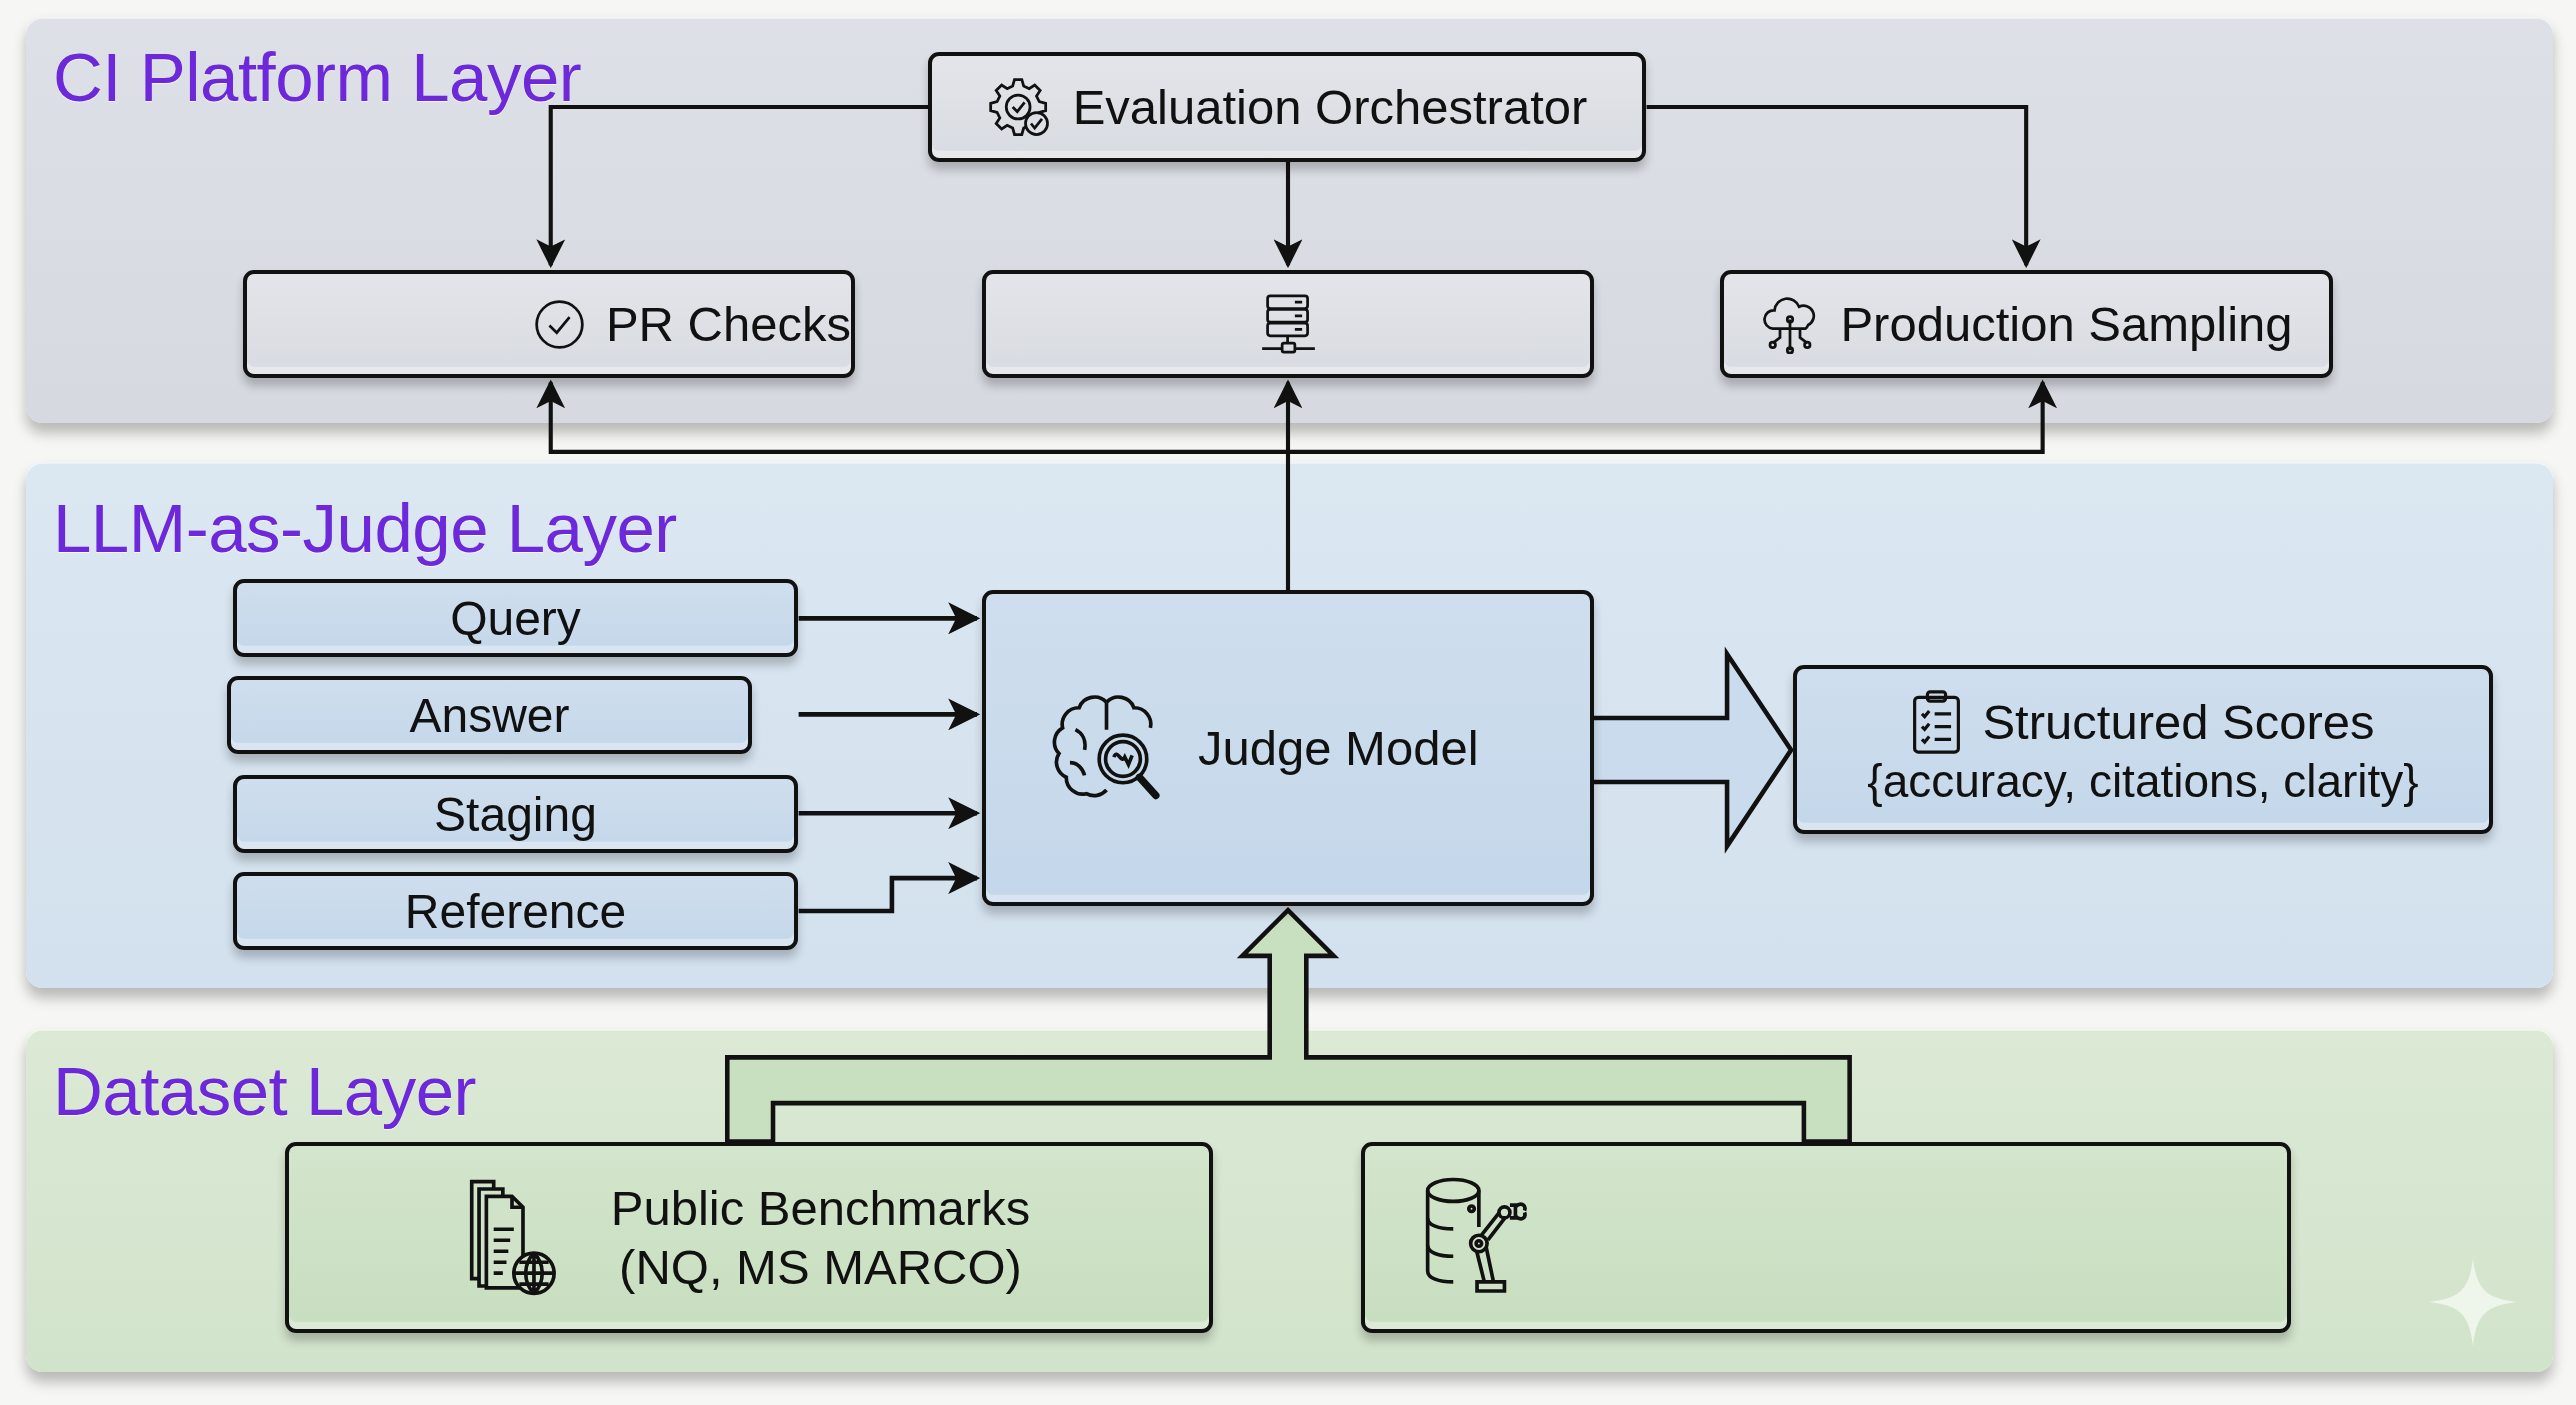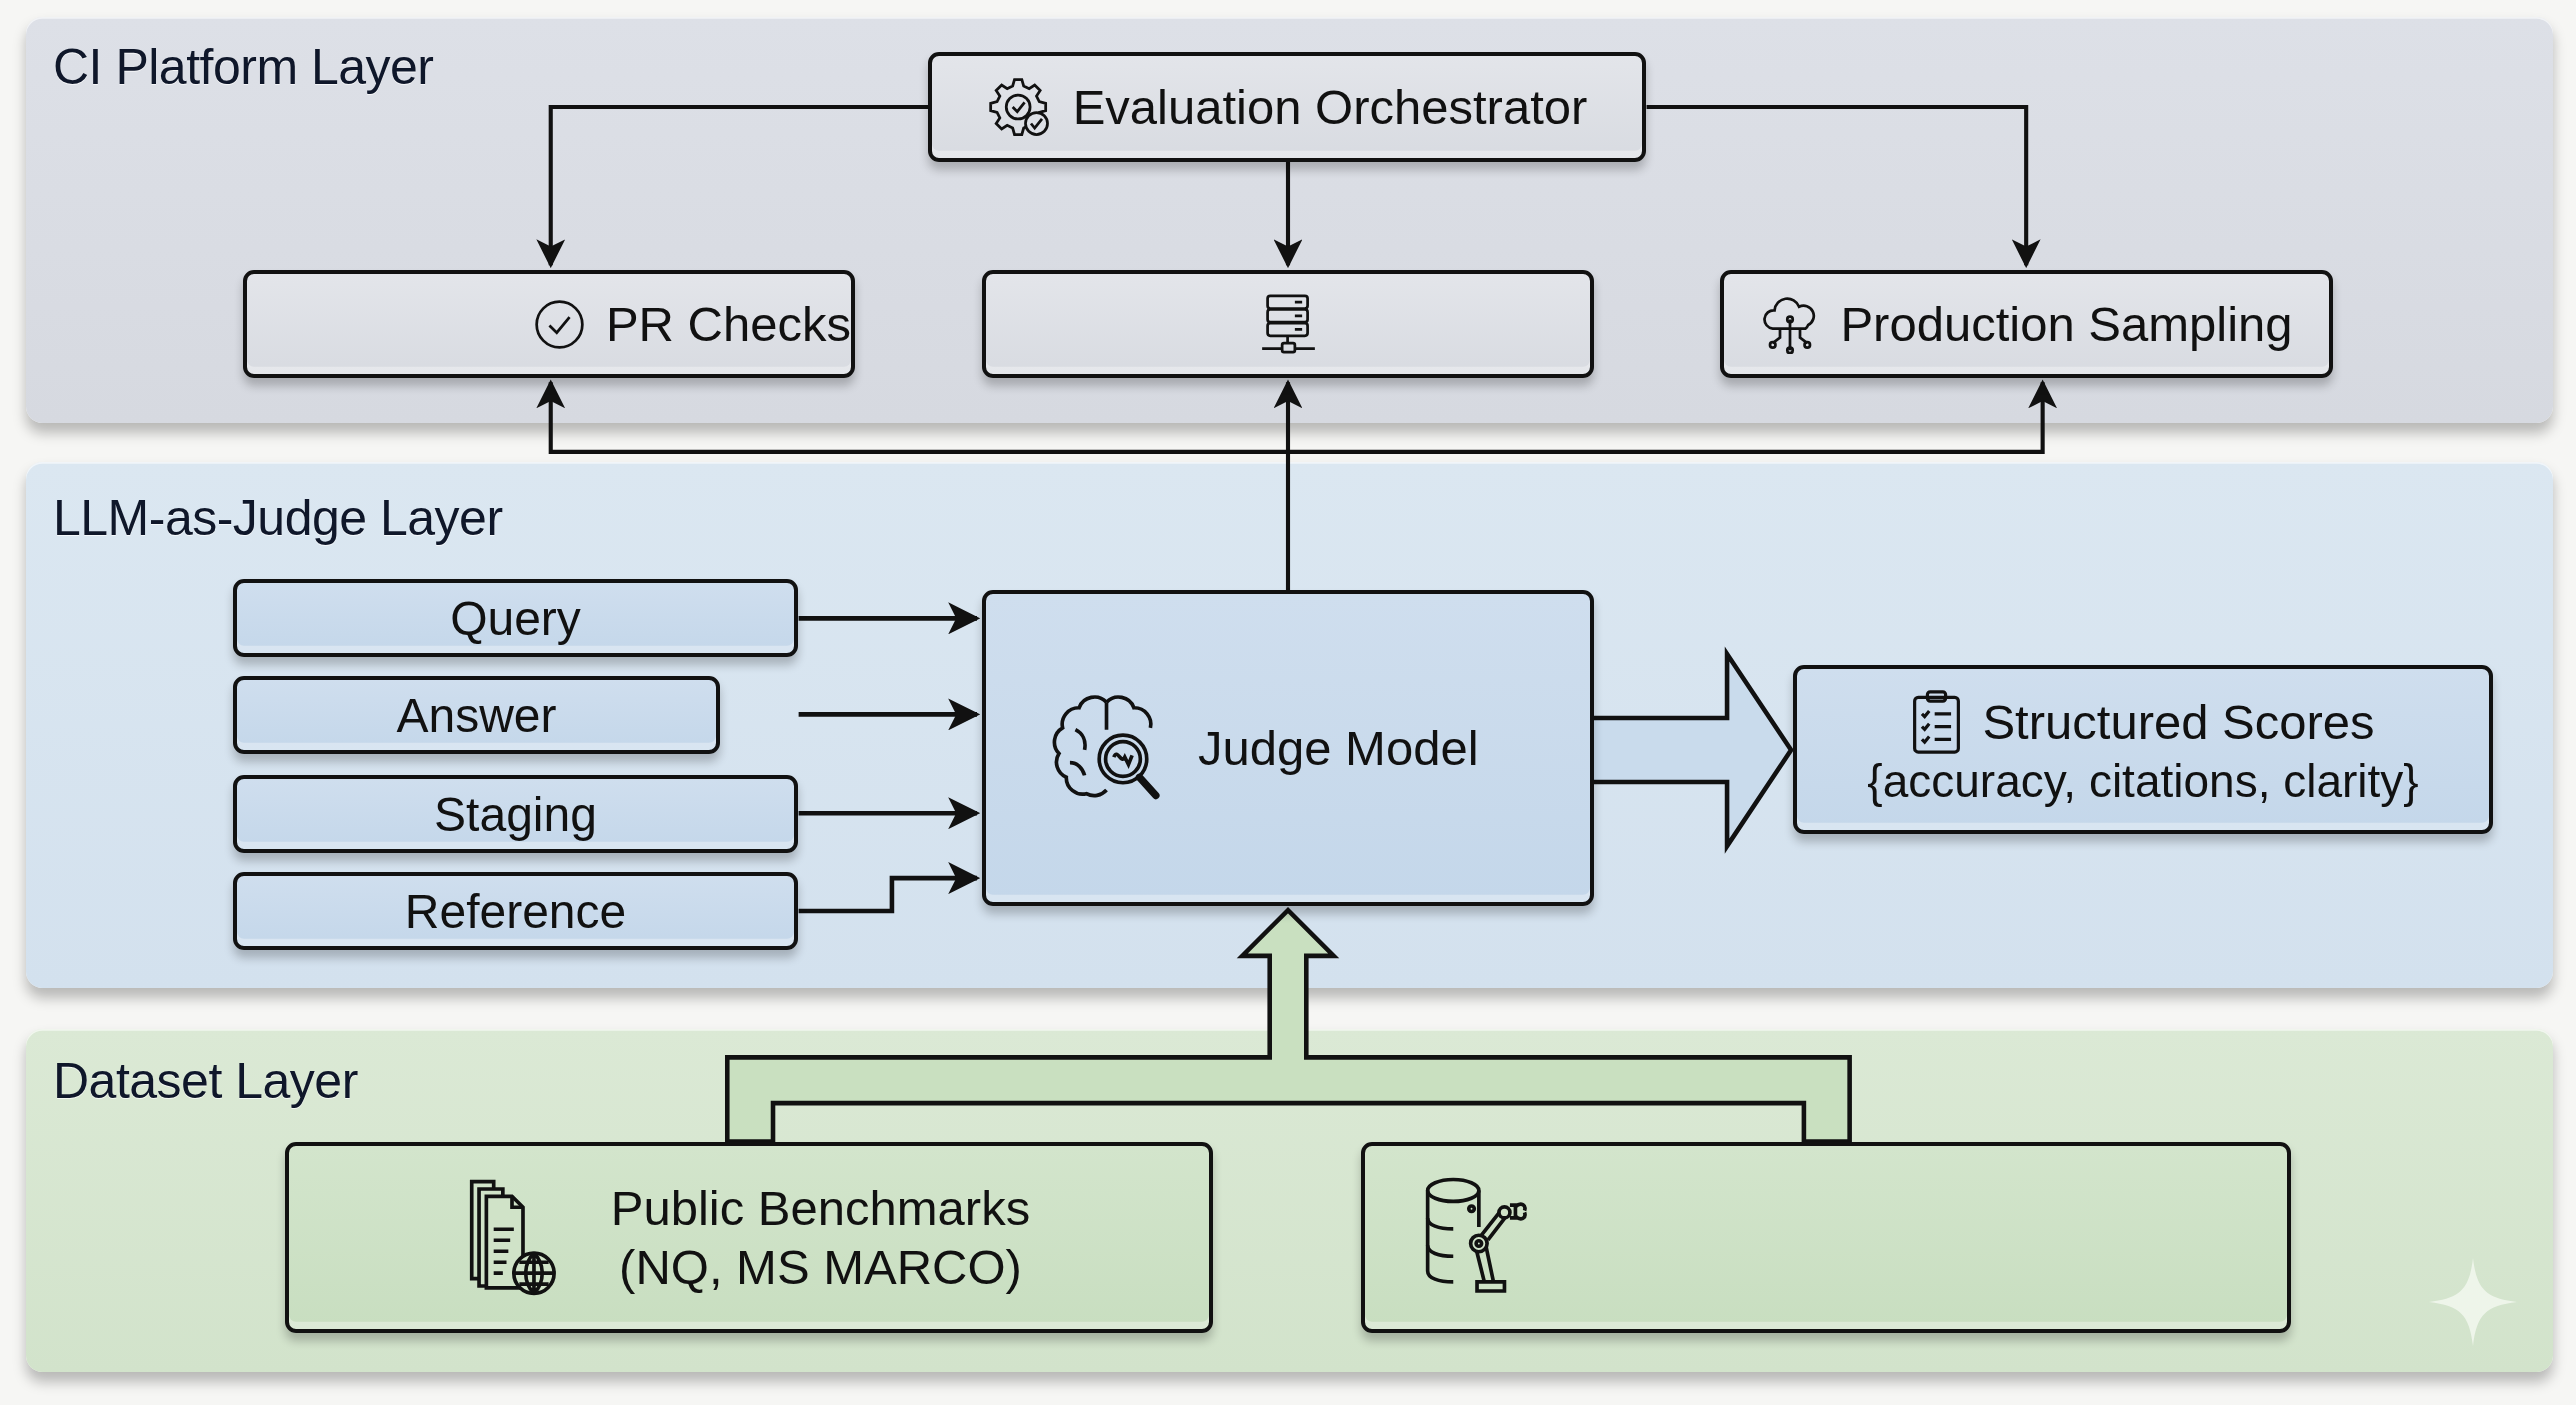--- a/index.html
+++ b/index.html
@@ -2,21 +2,21 @@
 <html style="font-size:14.6px"><head>
 <meta charset="utf-8">
 <style>
   html,body{margin:0;padding:0;}
   body{width:2576px;height:1405px;background:#f6f6f4;position:relative;overflow:hidden;
        font-family:"Liberation Sans",sans-serif;color:#111;}
   .panel{position:absolute;border-radius:16.5px;box-shadow:0 9.1px 12.8px rgba(0,0,0,0.25), inset 0 1.8px 0 rgba(255,255,255,0.6);}
   .panel-ci{left:25.6px;top:16.5px;width:2527px;height:406px;background:linear-gradient(#dde0e7,#d6d9e0);}
   .panel-llm{left:25.6px;top:462px;width:2527px;height:526px;background:linear-gradient(#dbe7f1,#d3e1ee);}
   .panel-ds{left:25.6px;top:1029px;width:2527px;height:343px;background:linear-gradient(#dbe9d5,#d2e3cb);}
-  .layer-title{position:absolute;font-size:50px;letter-spacing:-0.5px;color:#0f172a;
+  .layer-title{position:absolute;font-size:69px;letter-spacing:-0.5px;color:#6d28d9;
        text-shadow:0 0.9px 0 rgba(255,255,255,0.7);white-space:nowrap;}
   .node{position:absolute;box-sizing:border-box;border:4.6px solid #111;border-radius:11px;
         display:flex;align-items:center;justify-content:center;gap:20px;
         box-shadow:0 7.3px 9.1px rgba(0,0,0,0.22), inset 0 -7.3px 0 rgba(255,255,255,0.35);
         font-size:49px;white-space:nowrap;}
   .gray{background:linear-gradient(#e3e5ea,#d8dbe1);}
   .blue{background:linear-gradient(#cfdeee,#c4d7ea);}
   .green{background:linear-gradient(#d3e5cc,#c8deC0);}
   .icon{display:inline-flex;align-items:center;justify-content:center;flex:0 0 auto;}
   .icon svg{display:block;}
@@ -109,21 +109,21 @@
         <circle cx="52" cy="56" r="3"></circle>
         <circle cx="33" cy="62" r="3"></circle>
     </svg>
   </span>
   <span>Production Sampling</span>
 </div>
 
 <div class="node blue" style="left:233px;top:579px;width:565px;height:78px;font-size:48px;">
   <span>Query</span>
 </div>
-<div class="node blue" style="left:233px;top:676px;width:487px;height:78px;font-size:48px;">
+<div class="node blue" style="left:227px;top:676px;width:525px;height:78px;font-size:48px;">
   <span>Answer</span>
 </div>
 <div class="node blue" style="left:233px;top:775px;width:565px;height:78px;font-size:48px;">
   <span>Staging</span>
 </div>
 <div class="node blue" style="left:233px;top:872px;width:565px;height:78px;font-size:48px;">
   <span>Reference</span>
 </div>
 
 <div class="node blue" style="left:982px;top:590px;width:612px;height:316px;justify-content:flex-start;padding-left:62px;gap:22px;">

